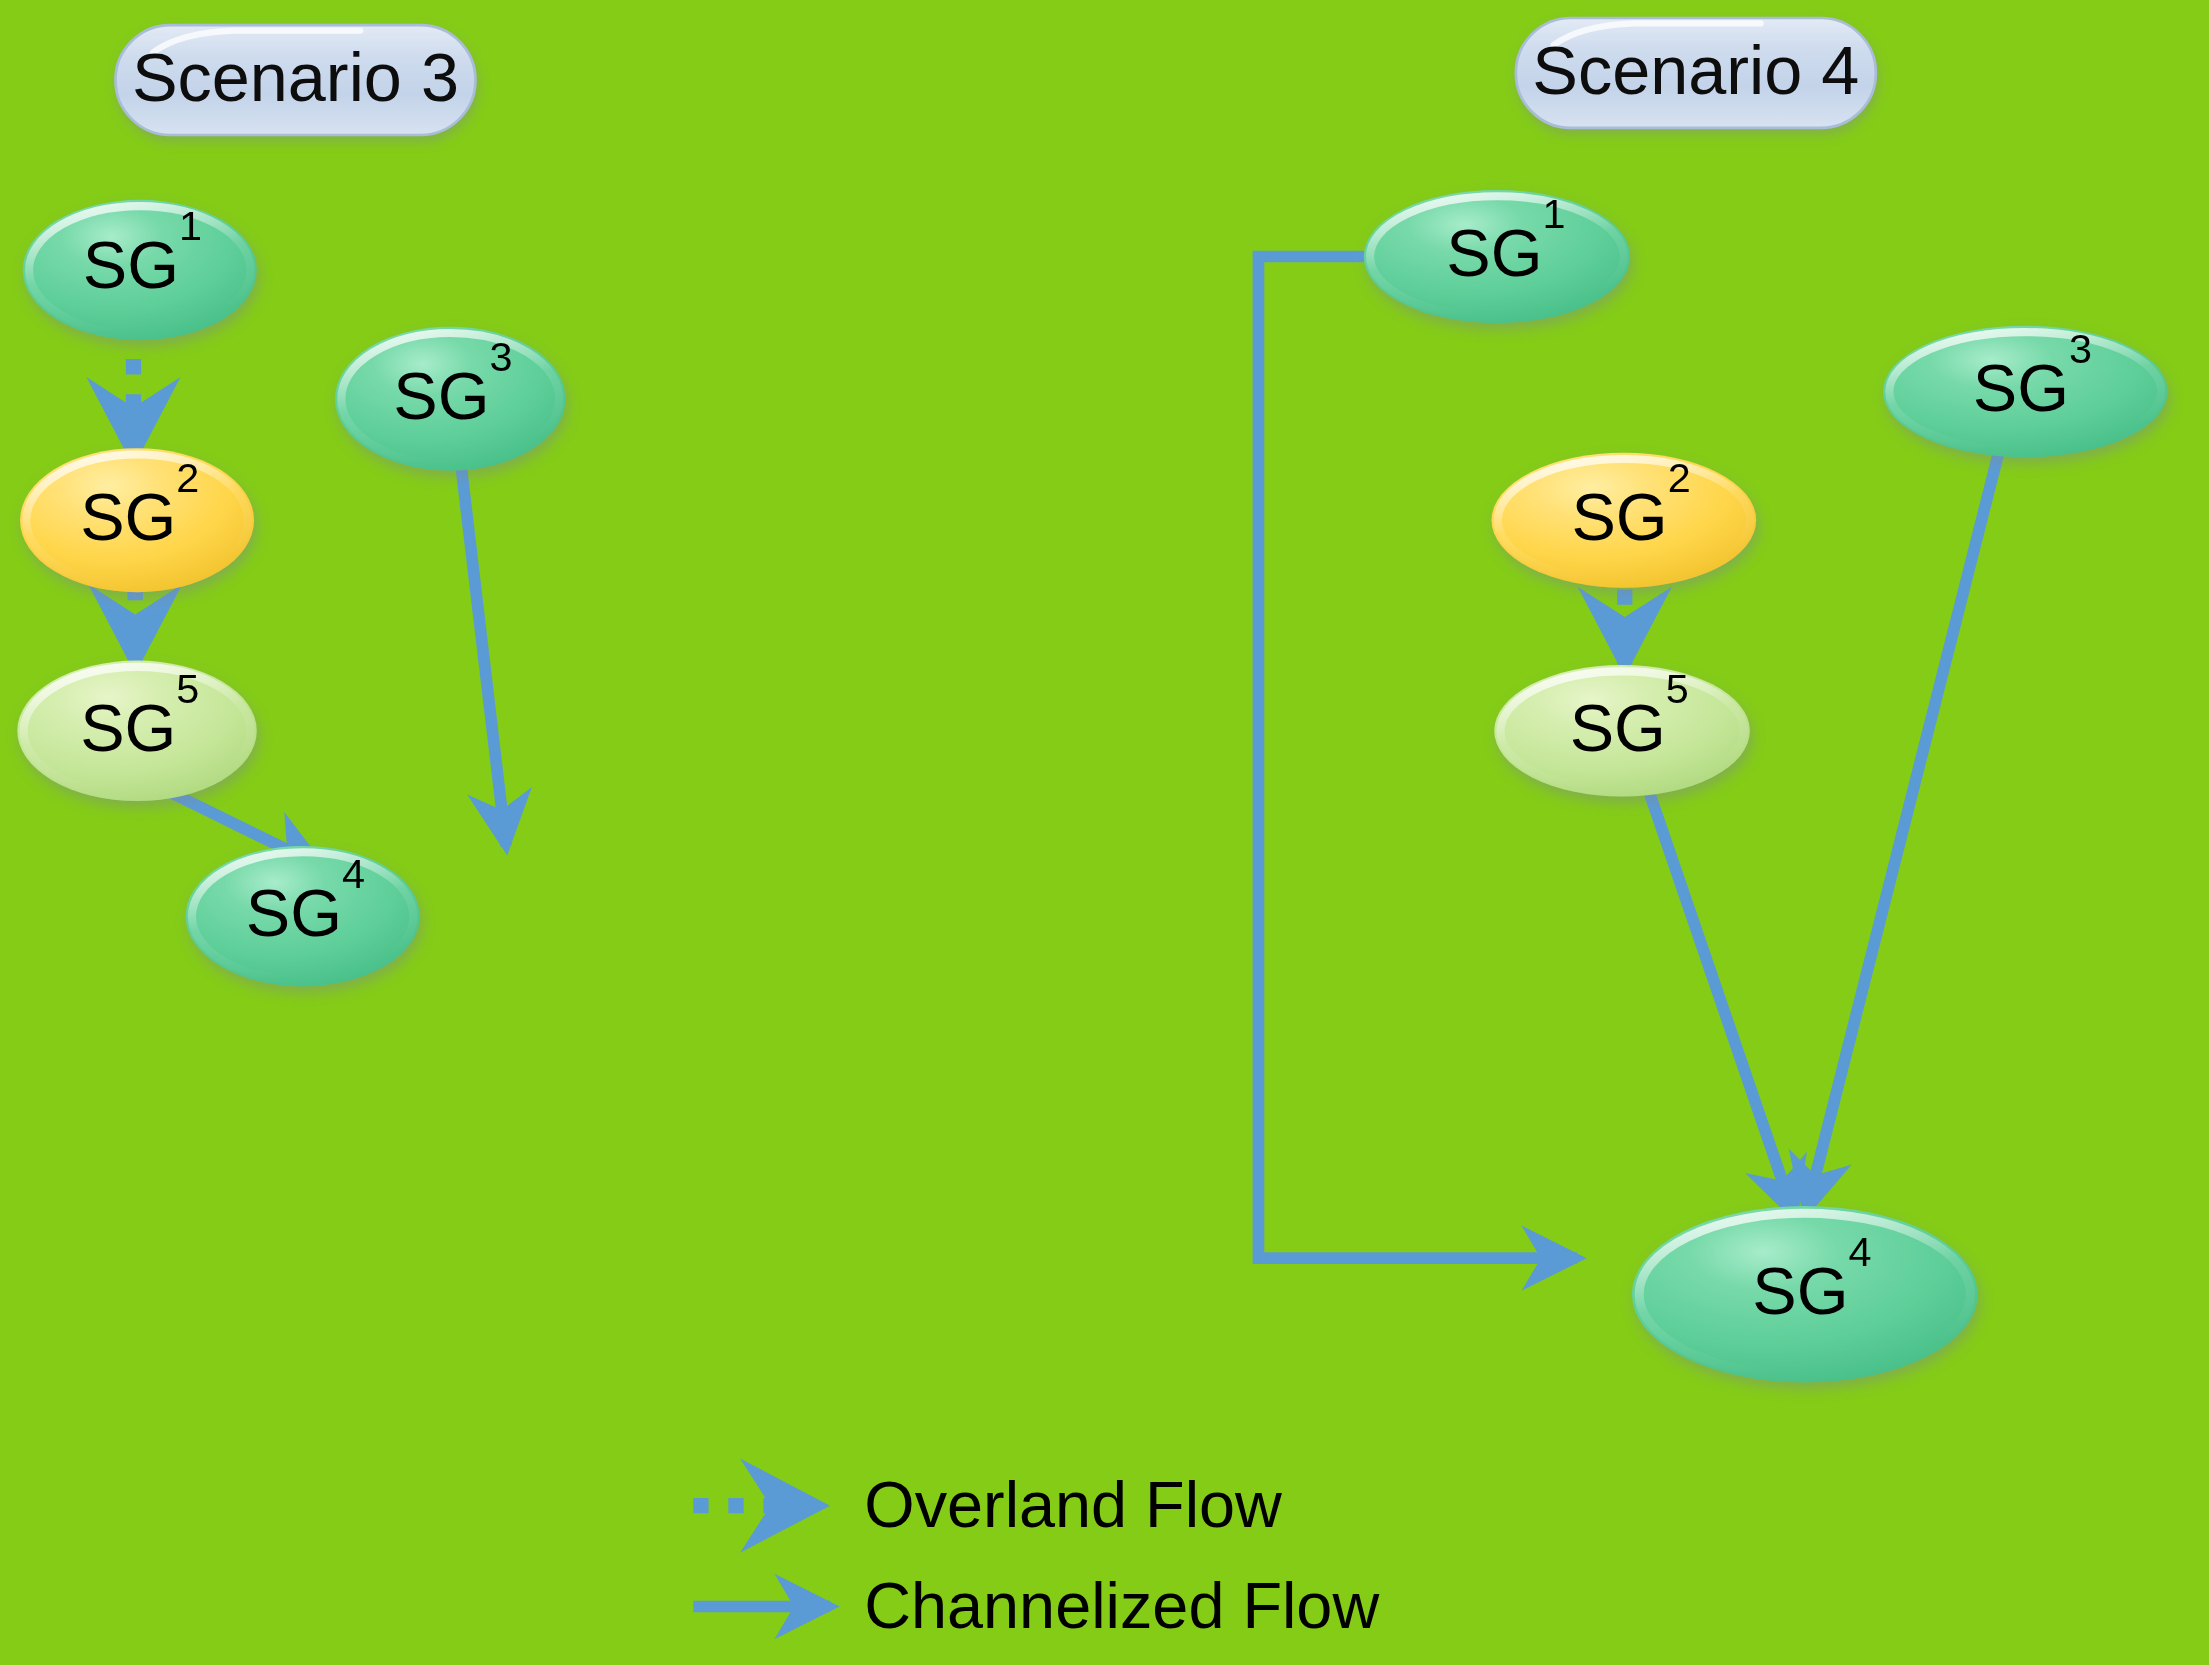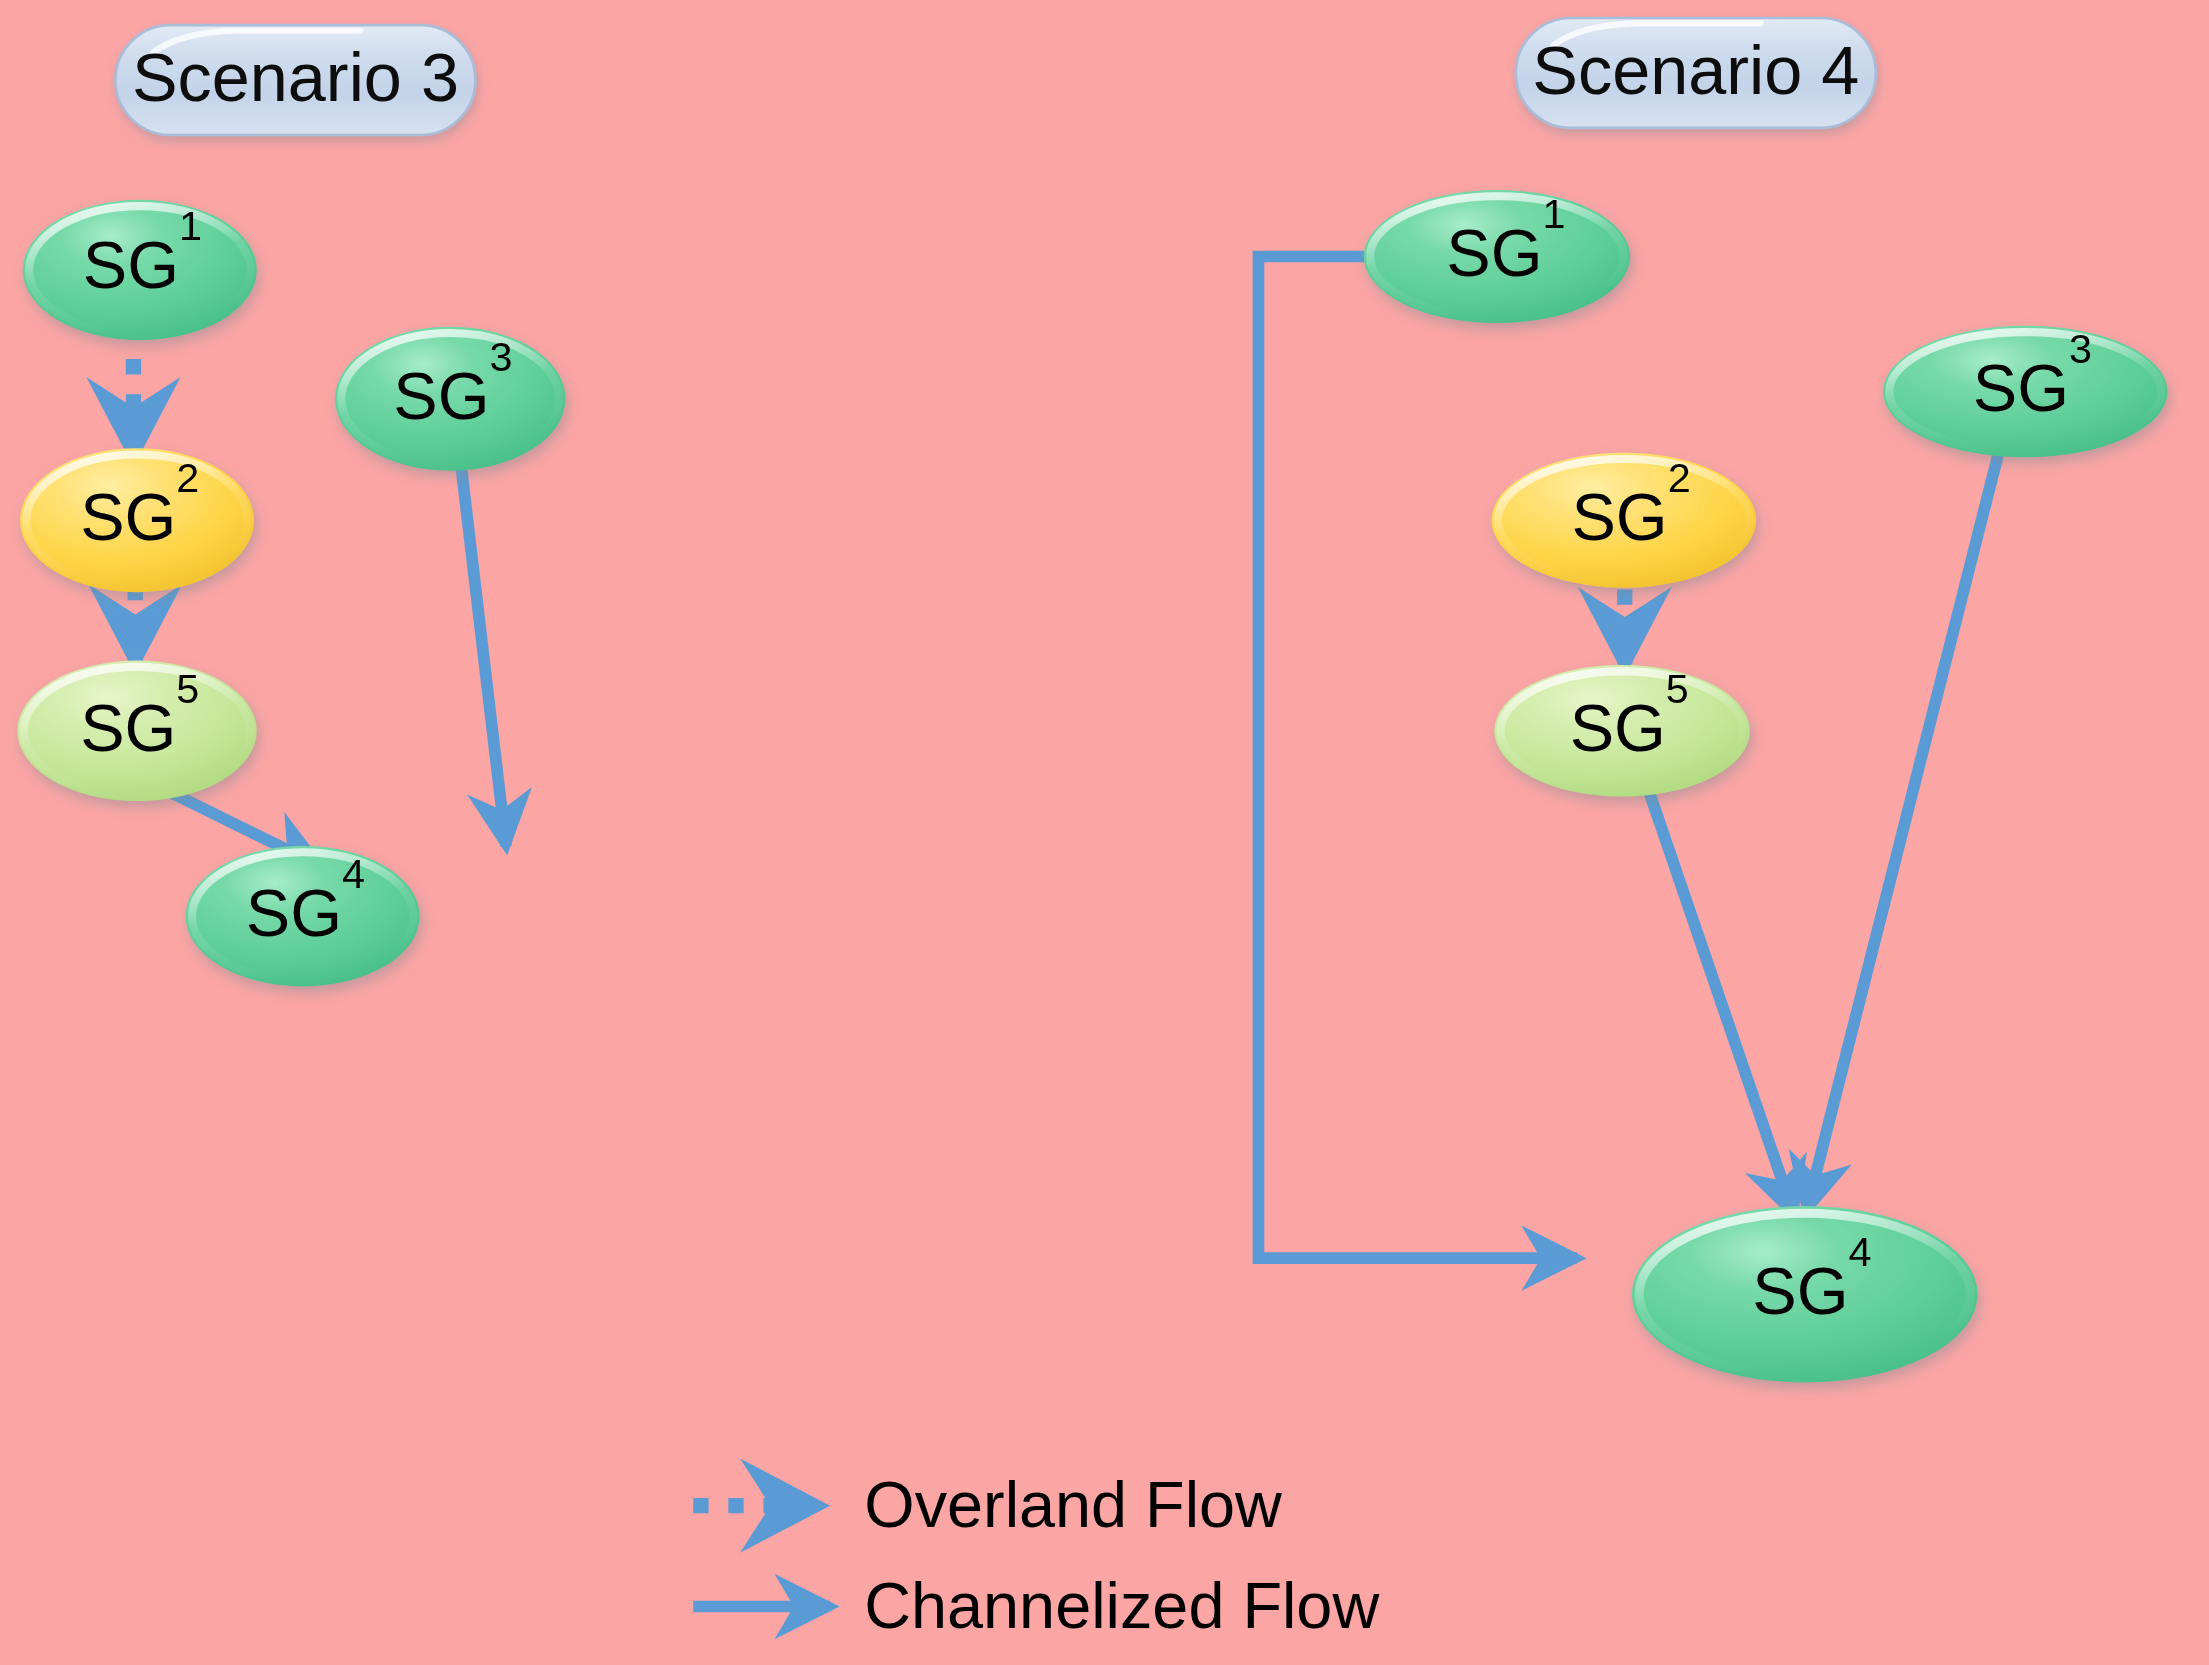--- a/index.html
+++ b/index.html
@@ -7,21 +7,21 @@
     padding: 0;
     background: #ffffff;
   }
   body {
     font-family: "Liberation Sans", sans-serif;
   }
   #canvas-wrap {
     position: relative;
     width: 2210px;
     height: 1665px;
-    background: #fca5a5;
+    background: #84cc16;
     overflow: hidden;
   }
   svg#diagram {
     position: absolute;
     top: 0;
     left: 0;
     width: 2210px;
     height: 1665px;
     display: block;
   }

